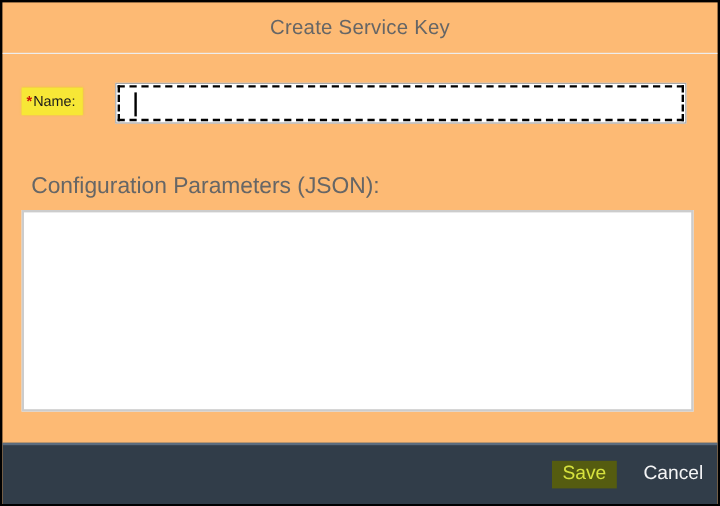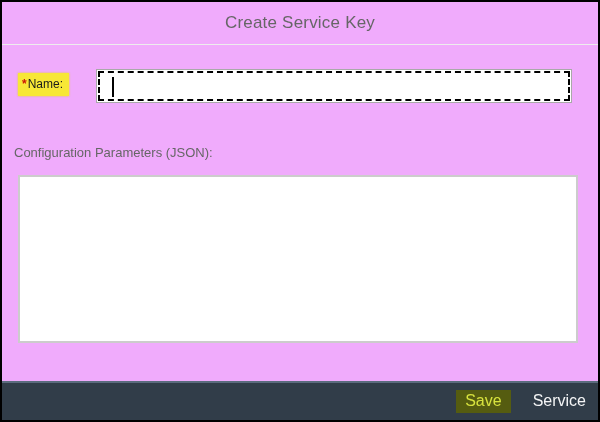--- a/index.html
+++ b/index.html
@@ -7,21 +7,21 @@
     padding: 0;
     background: #ffffff;
     font-family: "Liberation Sans", sans-serif;
   }
   .frame {
     position: relative;
     width: 600px;
     height: 422px;
     box-sizing: border-box;
     border: 2px solid #000000;
-    background: #f0abfc;
+    background: #fdba74;
     overflow: hidden;
   }
   
   .dialog-header {
     position: absolute;
     left: 0; top: 0; right: 0;
     height: 42px;
     border-bottom: 1px solid #ededed;
     display: flex;
     align-items: center;
@@ -79,23 +79,23 @@
     left: 15px;
     top: 7px;
     width: 2px;
     height: 20px;
     background: #000000;
     pointer-events: none;
   }
   
   .config-label {
     position: absolute;
-    left: 12px;
+    left: 24px;
     top: 143px;
-    font-size: 13px;
+    font-size: 19px;
     color: #666666;
     white-space: nowrap;
   }
   .config-textarea {
     position: absolute;
     left: 16px;
     top: 173px;
     width: 560px;
     height: 168px;
     box-sizing: border-box;
@@ -105,21 +105,21 @@
     outline: none;
     font-family: "Liberation Sans", sans-serif;
     font-size: 14px;
     color: #333333;
     padding: 4px 6px;
   }
   
   .dialog-footer {
     position: absolute;
     left: 0; right: 0; bottom: 0;
-    height: 39px;
+    height: 51px;
     box-sizing: border-box;
     background: #313d49;
     border-top: 2px solid #5b6c7e;
     display: flex;
     align-items: center;
     justify-content: flex-end;
     padding-right: 8px;
   }
   .save-button {
     background: #555c10;
@@ -160,16 +160,16 @@
     <input class="name-input" type="text" value="" style="">
     <div class="text-caret"></div>
   </div>
 
   <div class="config-label">Configuration Parameters (JSON):</div>
 
   <textarea class="config-textarea" style=""></textarea>
 
   <div class="dialog-footer">
     <button class="save-button">Save</button>
-    <button class="cancel-button">Service</button>
+    <button class="cancel-button">Cancel</button>
   </div>
 
 </div>
 
 </body></html>

